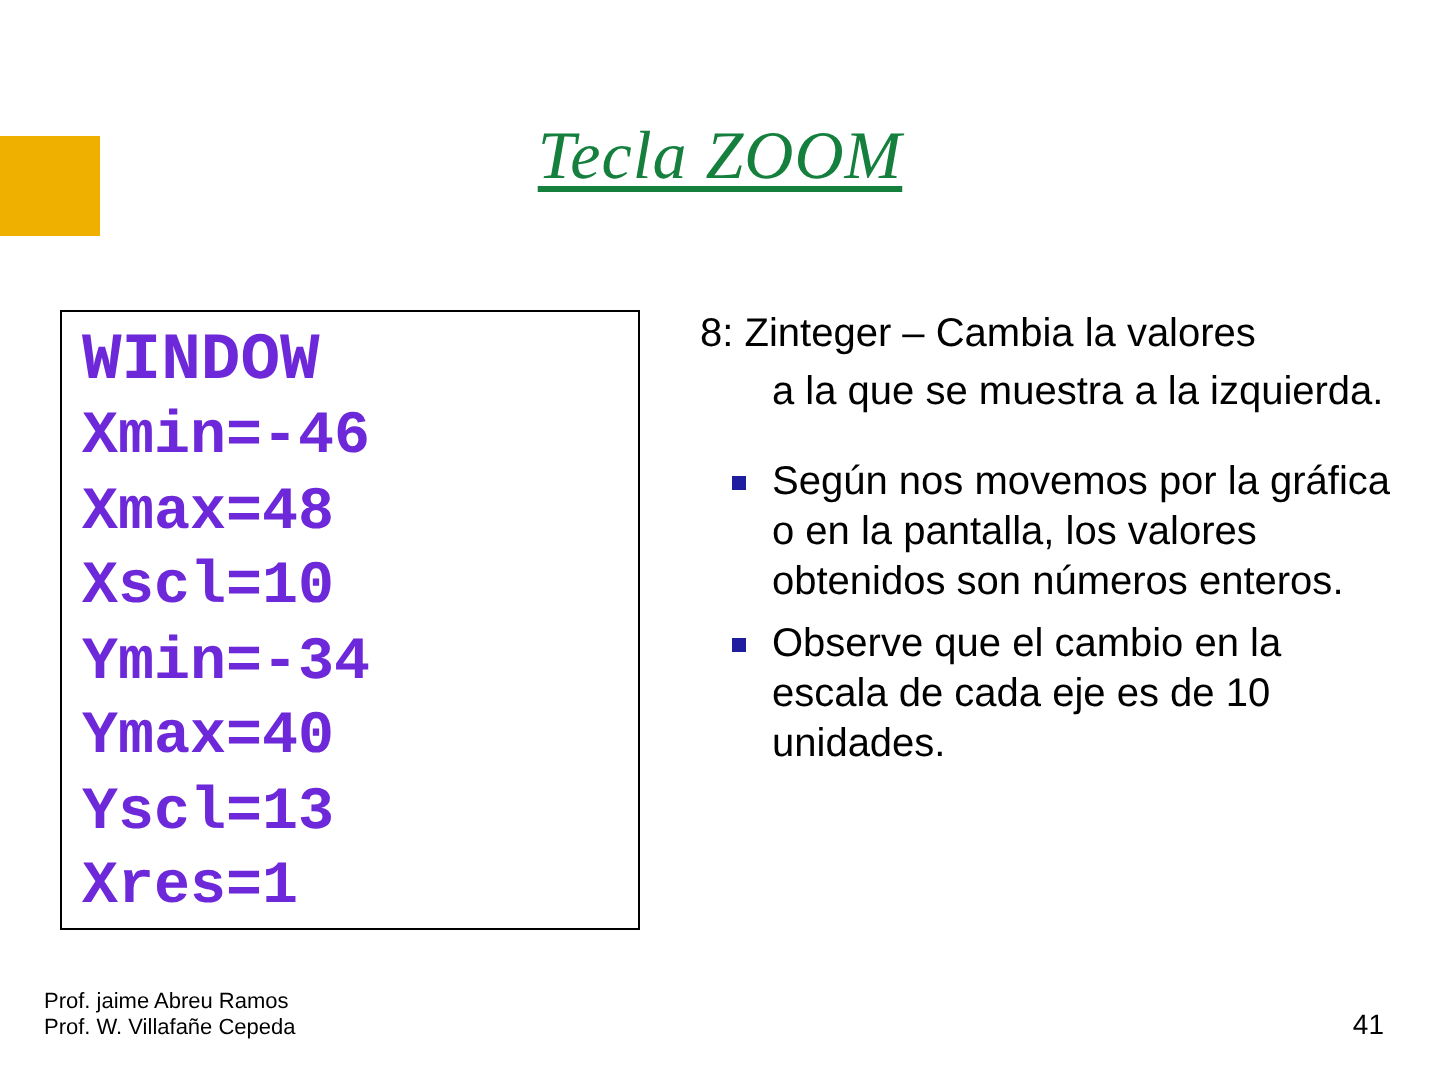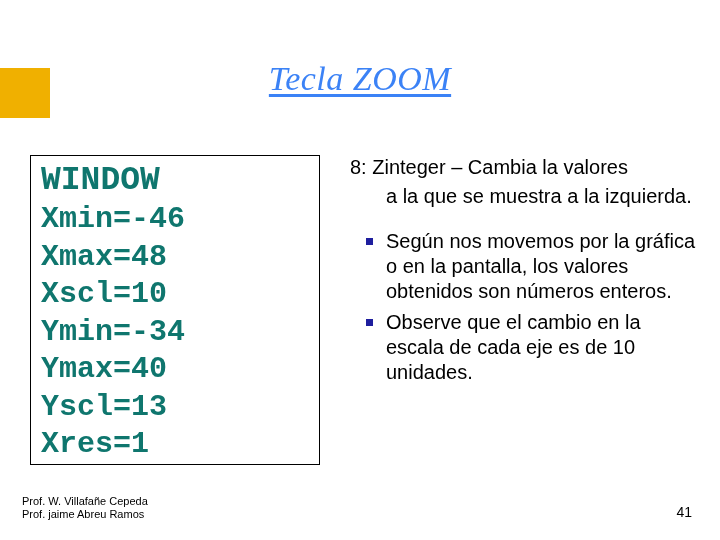--- a/index.html
+++ b/index.html
@@ -21,21 +21,21 @@
   }
   .title {
     position: absolute;
     left: 0;
     right: 0;
     top: 60px;
     text-align: center;
     font-family: "Comic Sans MS", "Comic Sans", cursive;
     font-size: 34px;
     font-style: italic;
-    color: #3b82f6;
+    color: #15803d;
     text-decoration: underline;
     text-underline-offset: 4px;
     letter-spacing: 0.5px;
   }
   .content {
     position: absolute;
     left: 30px;
     top: 155px;
     right: 24px;
     bottom: 60px;
@@ -47,21 +47,21 @@
   }
   .calc-screen {
     border: 1.5px solid #000;
     width: 290px;
     height: 310px;
     padding: 8px 10px;
     font-family: "Courier New", monospace;
     font-size: 30px;
     font-weight: 900;
     line-height: 1.25;
-    color: #0f766e;
+    color: #6d28d9;
   }
   .calc-screen .wline {
     font-size: 33px;
     letter-spacing: 0;
     margin-top: -4px;
   }
   .panel-right {
     flex: 1;
     font-size: 20px;
     color: #000;
@@ -139,16 +139,16 @@
       </li>
       <li>
         <span>Observe que el cambio en la escala de cada eje es de 10 unidades.</span><b></b><span></span>
       </li>
     </ul>
   </div>
 
 </div>
 
 <div class="footer-left">
+  <div>Prof. jaime Abreu Ramos</div>
   <div>Prof. W. Villafañe Cepeda</div>
-  <div>Prof. jaime Abreu Ramos</div>
 </div>
 <div class="footer-right">41</div>
 
 </body></html>

